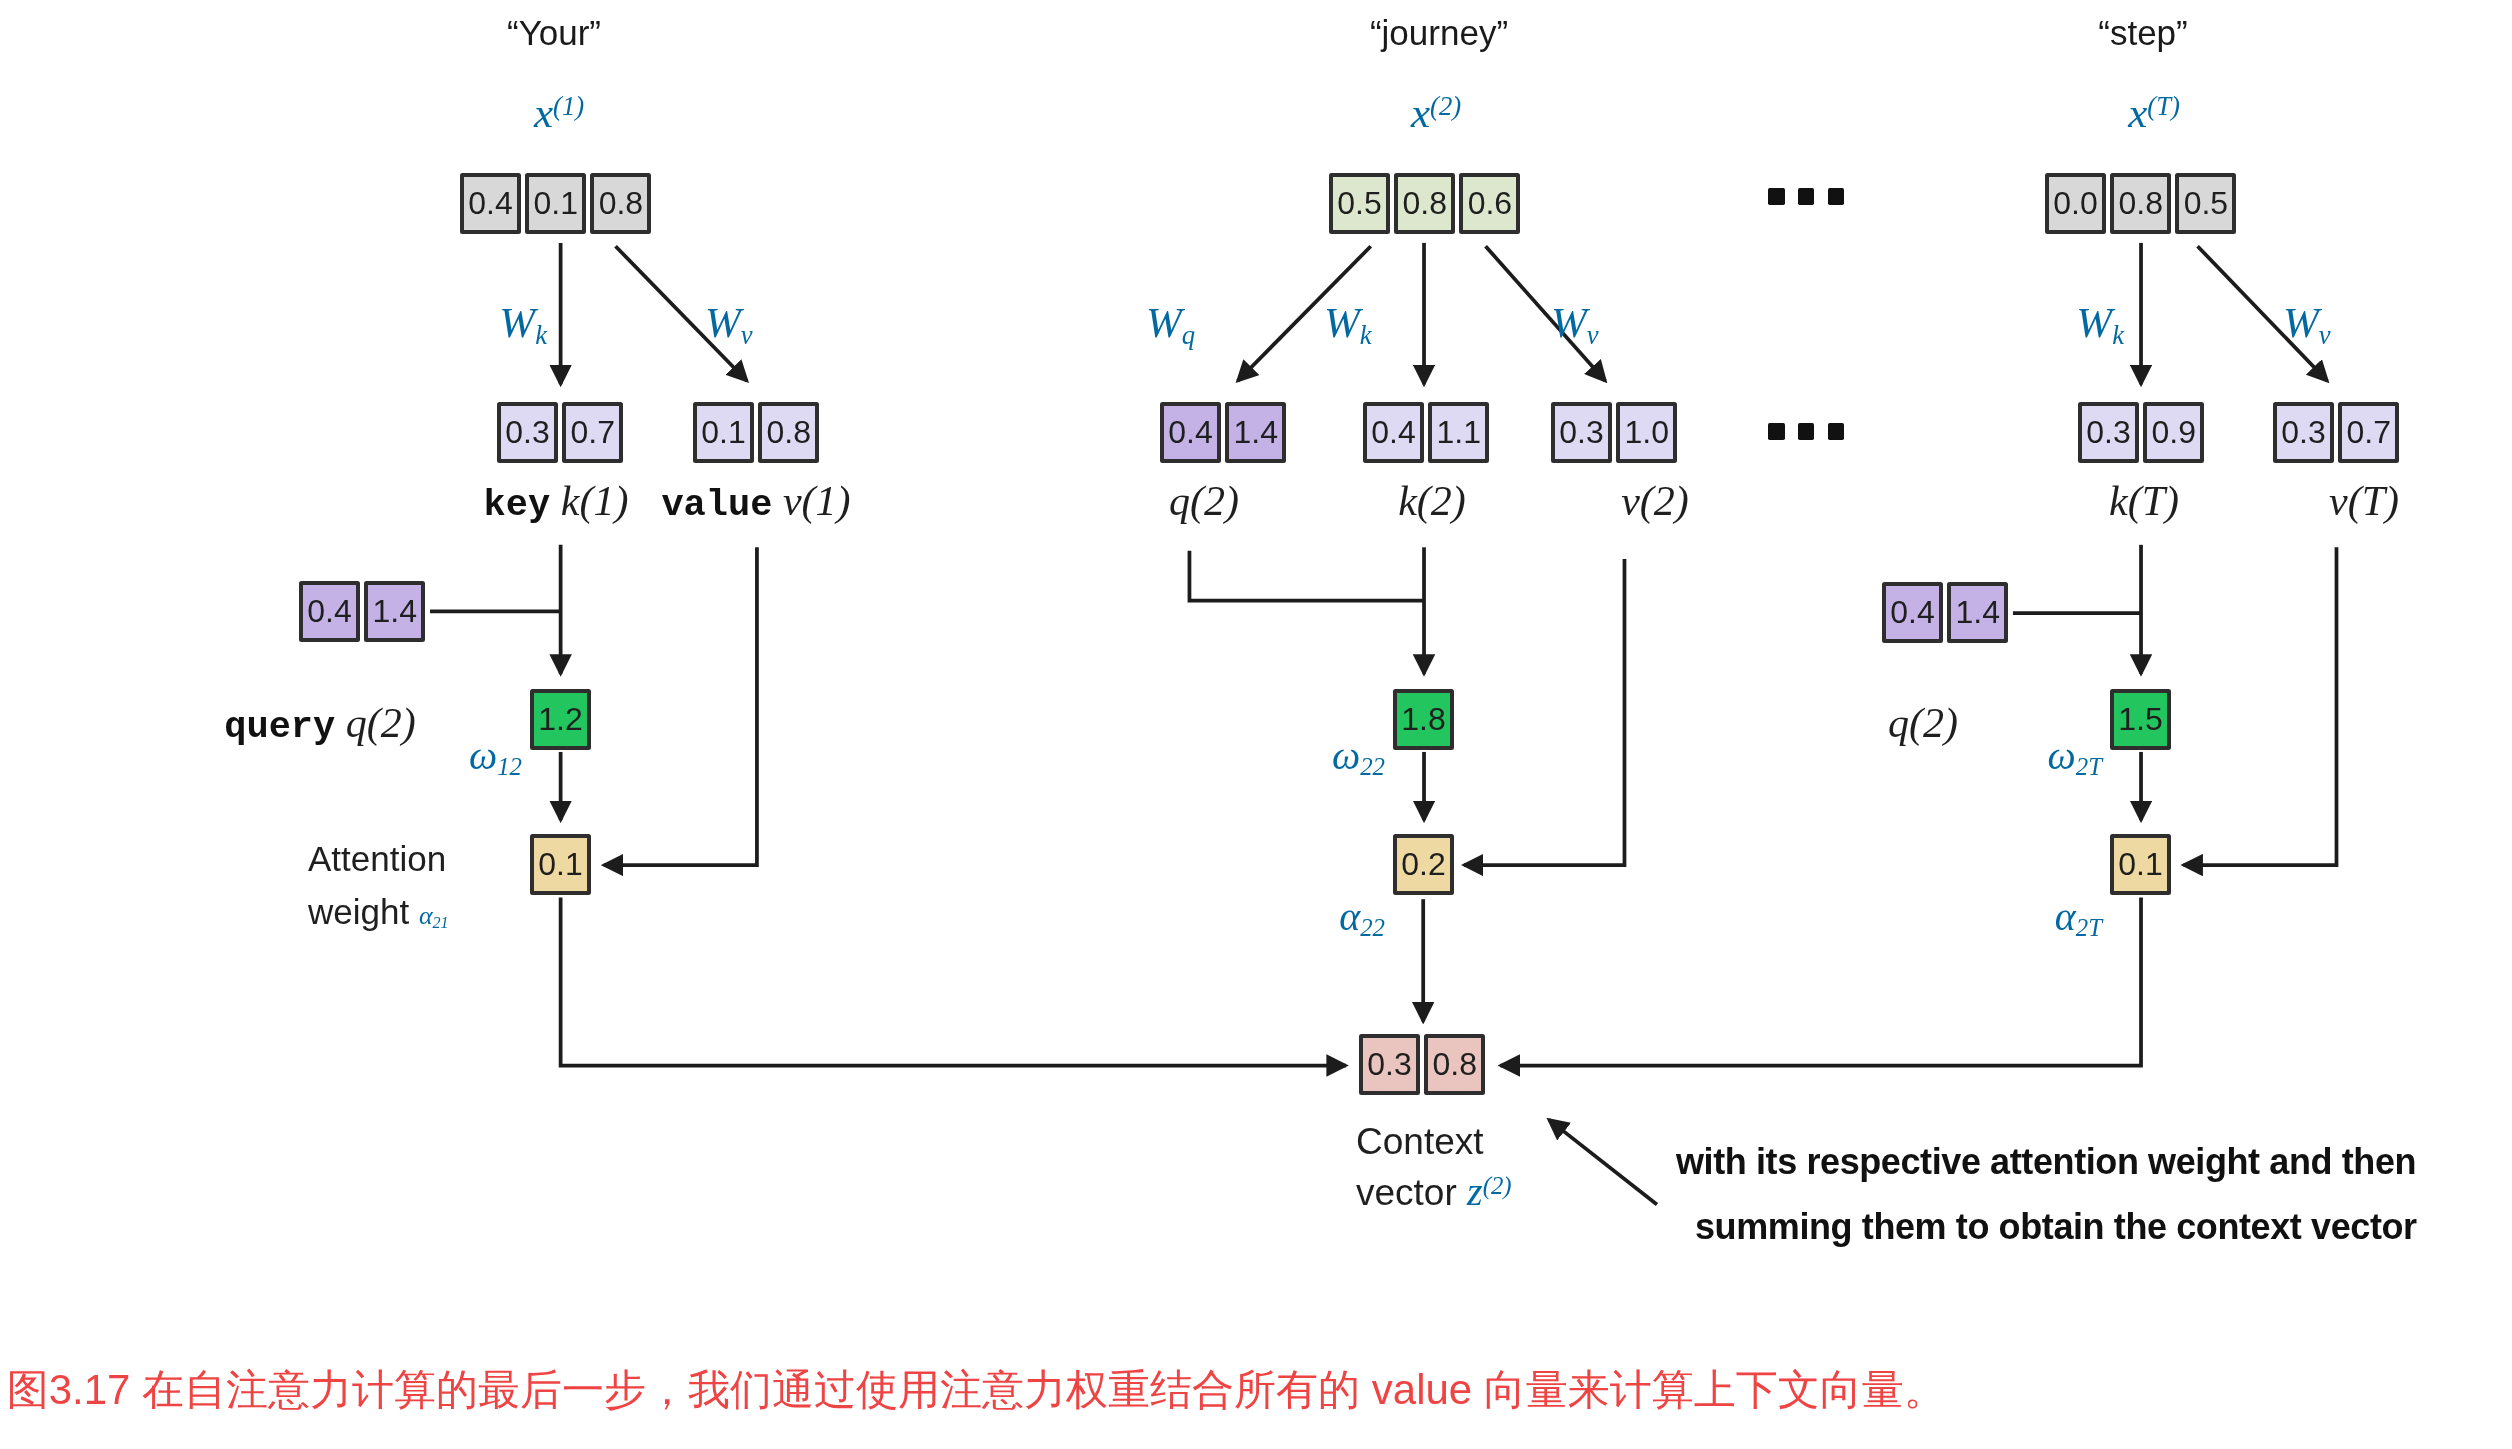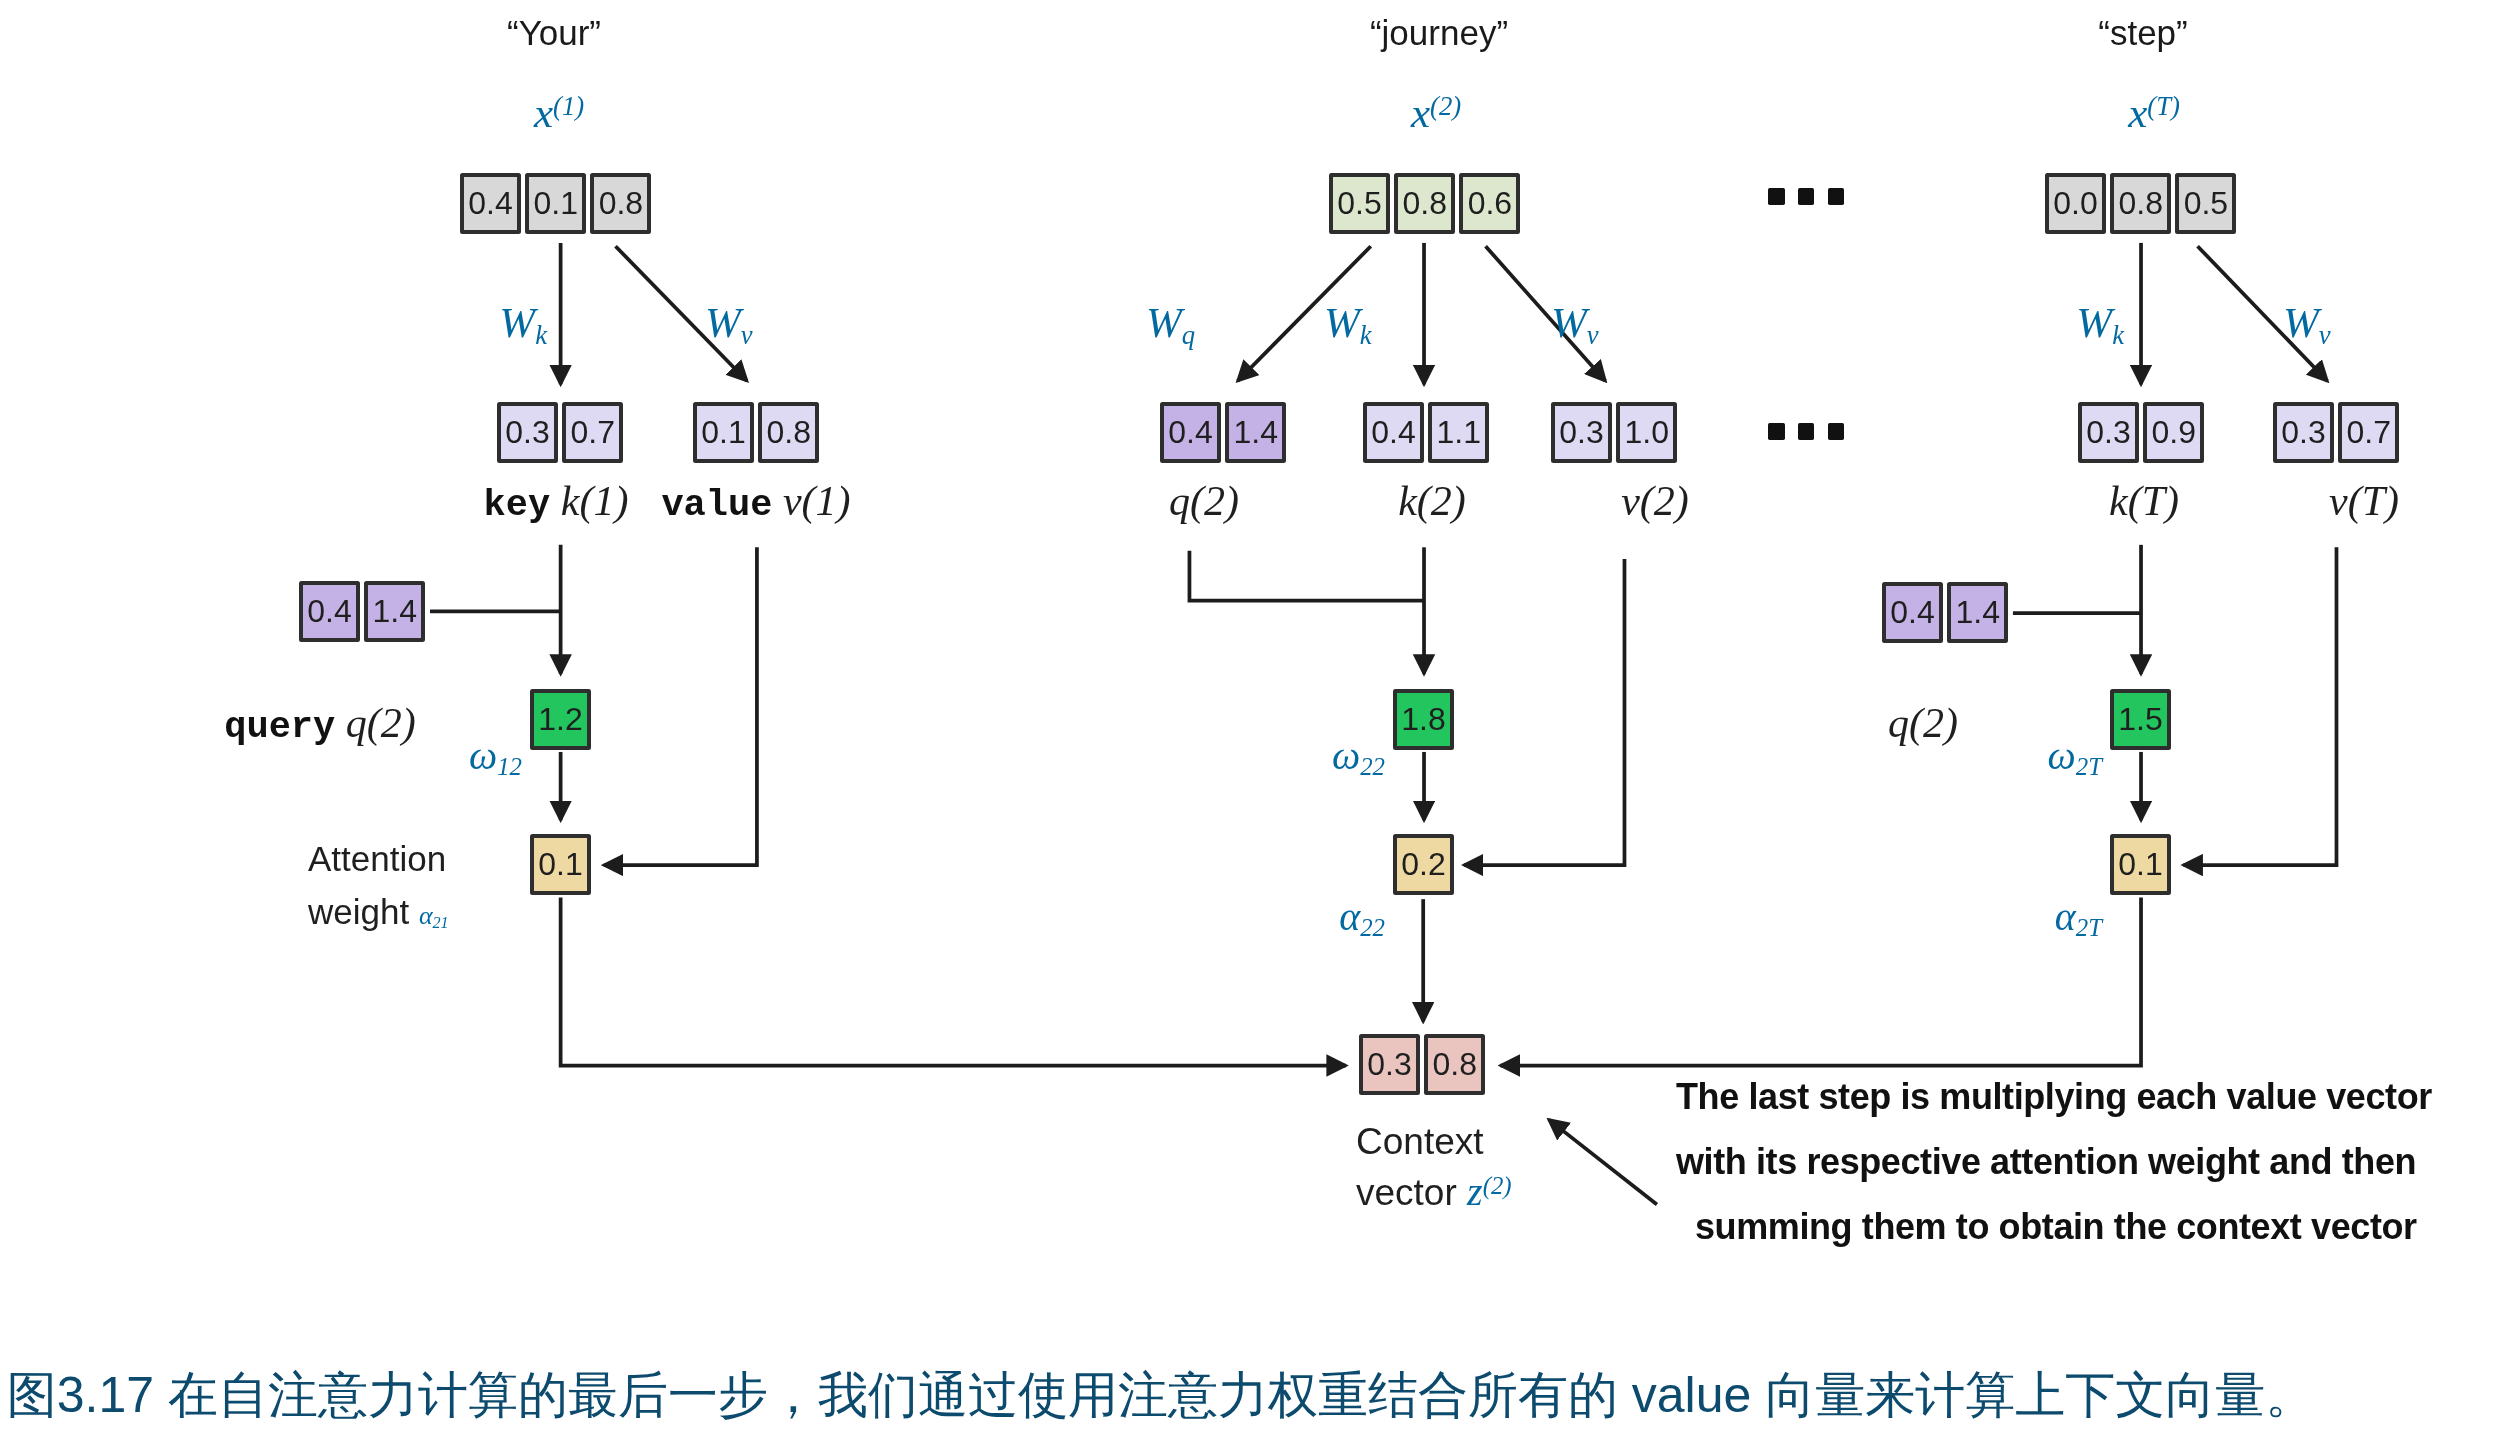--- a/index.html
+++ b/index.html
@@ -33,21 +33,21 @@
   .alignC{text-align:center;}
 
   
   .dots{position:absolute;display:flex;gap:13.3px;}
   .dots span{width:16.6px;height:16.6px;background:#111;border-radius:1.7px;display:block;}
 
   
   .anno{position:absolute;font-weight:bold;font-size:36px;letter-spacing:-0.4px;color:#111;white-space:nowrap;}
 
   .caption{position:absolute;left:6.7px;top:1362px;width:2504px;
-           font-size:50px;color:#0c4a6e;white-space:nowrap;}
+           font-size:42px;color:#ef4444;white-space:nowrap;}
 </style>
 </head>
 <body>
 
 <div class="stage">
 
   <svg class="wires" viewBox="0 0 3020 1742" fill="none" stroke="#1c1c1c" stroke-width="4.5">
     <defs>
       <marker id="ah" markerUnits="strokeWidth" markerWidth="6" markerHeight="6" refX="5.2" refY="3" orient="auto">
         <path d="M0,0 L6,3 L0,6 Z" fill="#1c1c1c" stroke="none"></path>
@@ -214,20 +214,19 @@
       <span></span>
     </div>
 
   <div class="vec" style="left:1359px;top:1034px;">
     <div class="cell pink">0.3</div>
     <div class="cell pink">0.8</div>
   </div>
   <div class="lbl plain" style="left:1356px;top:1121px;">Context</div>
   <div class="lbl plain" style="left:1356px;top:1168px;"><span>vector</span> <span class="math" style="font-size:40px;"><span>z</span><span class="msup">(2)</span></span></div>
 
-  <div class="anno" style="left:1676px;top:1076px;">The last step is multiplying each value vector</div>
   <div class="anno" style="left:1676px;top:1141px;">with its respective attention weight and then</div>
   <div class="anno" style="left:1695px;top:1206px;">summing them to obtain the context vector</div>
 
   <div class="caption">图3.17 在自注意力计算的最后一步，我们通过使用注意力权重结合所有的 value 向量来计算上下文向量。</div>
 
 </div>
 
 
 </body></html>

